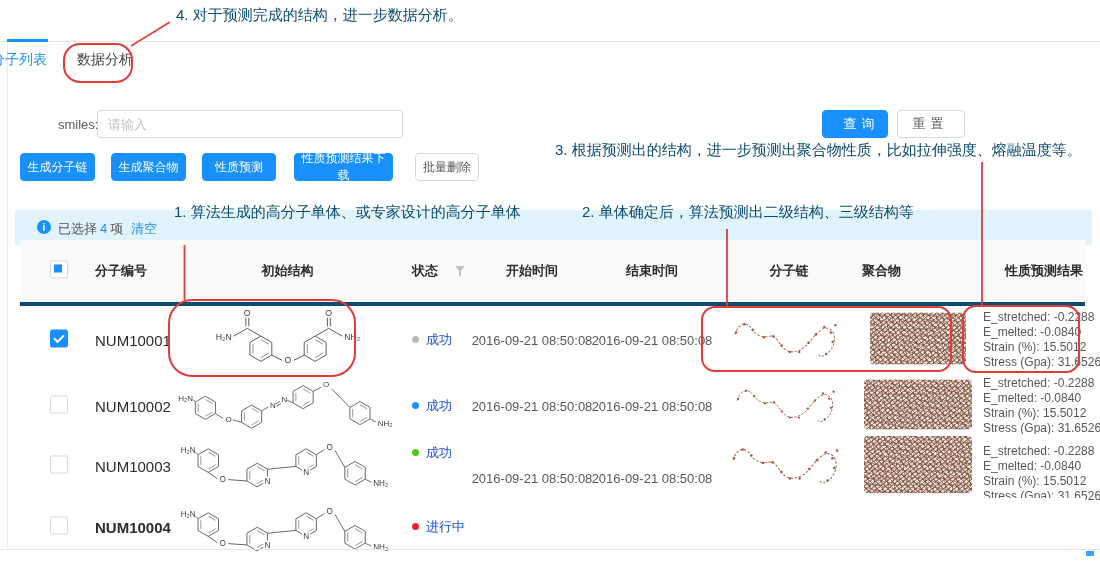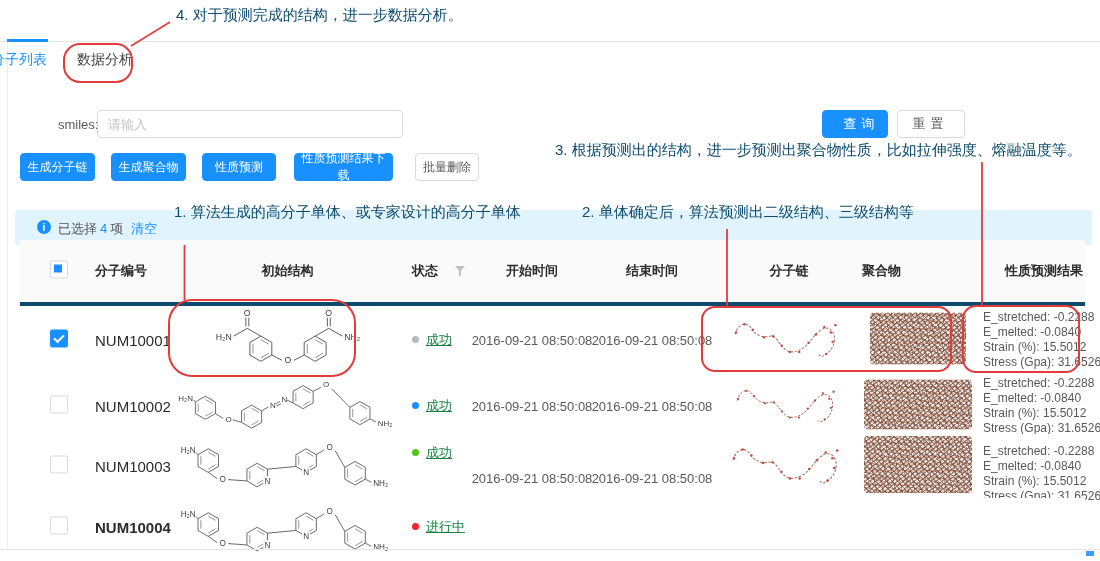--- a/index.html
+++ b/index.html
@@ -59,21 +59,21 @@
          border-bottom:4px solid #0c4a6e;z-index:1;}
   .trow{position:absolute;left:20px;width:1065px;border-bottom:1px solid #f0f0f0;background:#fff;}
   .r1{top:302px;height:76px;}
   .r2{top:378px;height:56px;}
   .r3{top:434px;height:64px;}
   .r4{top:498px;height:70px;border-bottom:none;}
   .cell{position:absolute;top:50%;transform:translateY(-50%);font-size:13px;color:#555;}
   .c-check{left:30px;}
   .c-id{left:75px;font-size:15px;color:#2b2b2b;}
   .c-struct{left:155px;width:225px;text-align:center;}
-  .c-status{left:392px;white-space:nowrap;color:#15803d;text-decoration:underline;}
+  .c-status{left:392px;white-space:nowrap;color:#1d4ed8;}
   .c-start{left:448px;width:128px;text-align:center;color:#595959;}
   .c-end{left:568px;width:128px;text-align:center;color:#595959;}
   .c-chain{left:700px;width:138px;text-align:center;}
   .c-poly{left:842px;width:112px;text-align:center;}
   .c-res{left:963px;width:125px;font-size:12px;color:#595959;line-height:15px;}
   .hcell{position:absolute;top:50%;transform:translateY(-50%);font-size:13px;font-weight:bold;color:#2b2b2b;}
   .h-id{left:75px;} .h-struct{left:155px;width:225px;text-align:center;}
   .h-status{left:392px;} .h-start{left:448px;width:128px;text-align:center;}
   .h-end{left:568px;width:128px;text-align:center;}
   .h-chain{left:700px;width:138px;text-align:center;}

